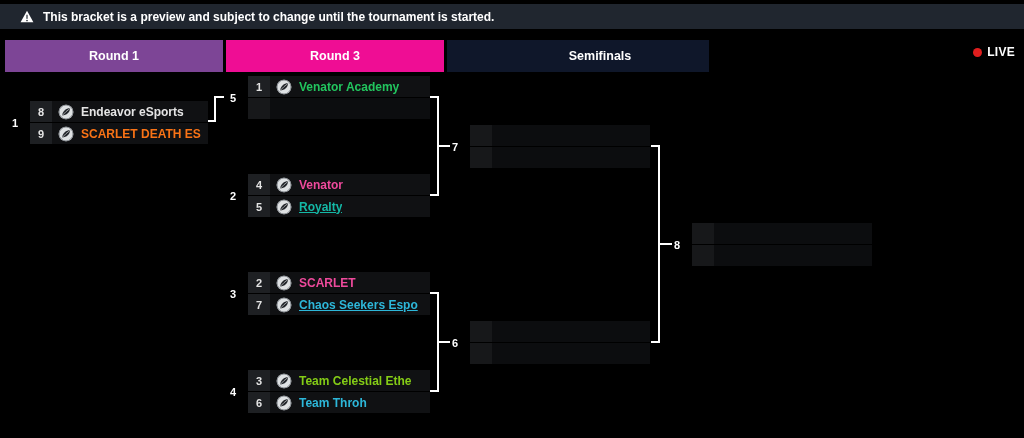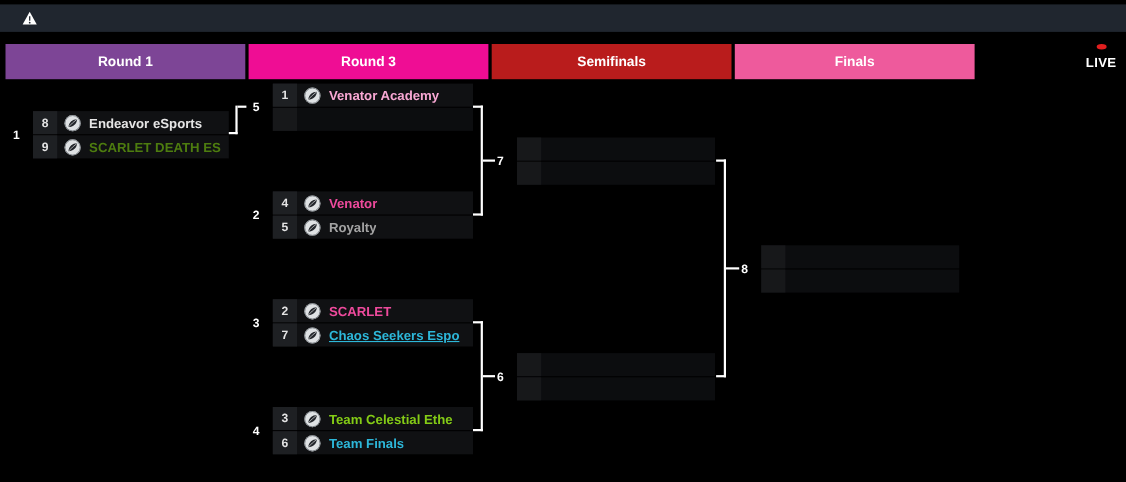--- a/index.html
+++ b/index.html
@@ -10,21 +10,21 @@
   
   .banner{position:absolute;left:0;top:4px;width:1024px;height:25px;background:#20262f;
           display:flex;align-items:center;padding-left:20px;box-sizing:border-box;}
   .banner .warn{width:14px;height:13px;flex:none;}
   .banner .banner-text{margin-left:9px;color:#fff;font-size:12px;font-weight:600;}
 
   
   .headers{position:absolute;left:5px;top:40px;display:flex;gap:3px;}
   .round-header{width:218px;height:32px;display:flex;align-items:center;justify-content:center;
                 color:#fff;font-size:12.5px;font-weight:bold;}
-  .live{position:absolute;right:9px;top:40px;height:24px;display:flex;align-items:center;gap:5px;flex-direction:column;}
+  .live{position:absolute;right:9px;top:40px;height:24px;display:flex;align-items:center;gap:5px;}
   .live .dot{width:9px;height:9px;border-radius:50%;}
   .live .live-label{color:#fff;font-size:12px;font-weight:bold;letter-spacing:.3px;}
 
   
   .match{position:absolute;}
   .match-label{position:absolute;right:calc(100% + 12px);top:50%;transform:translateY(-50%);
                color:#fff;font-size:11px;font-weight:bold;}
   .slot{display:flex;align-items:center;height:21px;background:#101113;}
   .slot + .slot{margin-top:1px;}
   .slot.empty{background:#0c0d0f;}
@@ -55,27 +55,27 @@
 </svg>
 
 <div class="stage">
 
   <div class="banner" style="background-color: rgb(32, 38, 47);">
     <svg class="warn" viewBox="0 0 24 22">
       <path d="M12 1 L23 21 H1 Z" fill="#fff"></path>
       <rect x="11" y="8" width="2" height="7" fill="#20262f"></rect>
       <circle cx="12" cy="18" r="1.4" fill="#20262f"></circle>
     </svg>
+    <span class="banner-text">This bracket is a preview and subject to change until the tournament is started.</span>
   </div>
 
   <div class="headers">
     <div class="round-header" style="background-color: rgb(125, 69, 150);">Round 1</div>
     <div class="round-header" style="background-color: rgb(239, 13, 148);">Round 3</div>
-    <div class="round-header" style="background-color: #b91c1c;">Semifinals</div>
-    <div class="round-header" style="background-color: rgb(238, 90, 156);">Finals</div>
+    <div class="round-header" style="background-color: #0f172a; padding-left: 44px;">Semifinals</div>
   </div>
 
   <div class="live">
     <span class="dot" style="background-color: rgb(224, 30, 30);"></span>
     <span class="live-label">LIVE</span>
   </div>
 
   <div class="match" style="left:30px;top:101px;width:178px;">
     <div class="match-label">1</div>
     <div class="slot">
@@ -83,32 +83,32 @@
       <svg class="logo">
           <use href="#team-logo"></use>
         </svg>
       <span class="name" style="color: #e5e5e5;">Endeavor eSports</span>
     </div>
     <div class="slot">
       <div class="seed">9</div>
       <svg class="logo">
           <use href="#team-logo"></use>
         </svg>
-      <span class="name" style="color: #4d7c0f;">SCARLET DEATH ES</span>
+      <span class="name" style="color: #f97316;">SCARLET DEATH ES</span>
     </div>
   </div>
 
   <div class="match" style="left:248px;top:76px;width:182px;">
     <div class="match-label">5</div>
     <div class="slot">
       <div class="seed">1</div>
       <svg class="logo">
           <use href="#team-logo"></use>
         </svg>
-      <span class="name" style="color: #f9a8d4;">Venator Academy</span>
+      <span class="name" style="color: #22c55e;">Venator Academy</span>
     </div>
     <div class="slot empty">
       <div class="seed"></div>
       <span class="name"></span>
     </div>
   </div>
 
   <div class="match" style="left:248px;top:174px;width:182px;">
     <div class="match-label">2</div>
     <div class="slot">
@@ -116,21 +116,21 @@
       <svg class="logo">
           <use href="#team-logo"></use>
         </svg>
       <span class="name" style="color: rgb(238, 74, 156);">Venator</span>
     </div>
     <div class="slot">
       <div class="seed">5</div>
       <svg class="logo">
           <use href="#team-logo"></use>
         </svg>
-      <span class="name" style="color: #a3a3a3;">Royalty</span>
+      <span class="name" style="color: #14b8a6; text-decoration: underline;">Royalty</span>
     </div>
   </div>
 
   <div class="match" style="left:248px;top:272px;width:182px;">
     <div class="match-label">3</div>
     <div class="slot">
       <div class="seed">2</div>
       <svg class="logo">
           <use href="#team-logo"></use>
         </svg>
@@ -152,21 +152,21 @@
       <svg class="logo">
           <use href="#team-logo"></use>
         </svg>
       <span class="name" style="color: #84cc16;">Team Celestial Ethe</span>
     </div>
     <div class="slot">
       <div class="seed">6</div>
       <svg class="logo">
           <use href="#team-logo"></use>
         </svg>
-      <span class="name" style="color: rgb(45, 183, 217);">Team Finals</span>
+      <span class="name" style="color: rgb(45, 183, 217);">Team Throh</span>
     </div>
   </div>
 
   <div class="match" style="left:470px;top:125px;width:180px;">
     <div class="match-label">7</div>
     <div class="slot empty">
       <div class="seed"></div>
       <span class="name"></span>
     </div>
     <div class="slot empty">

